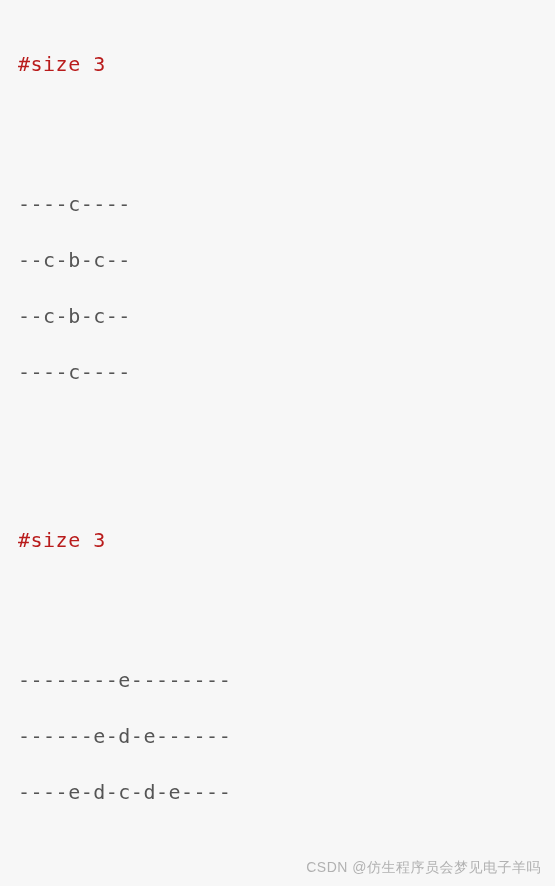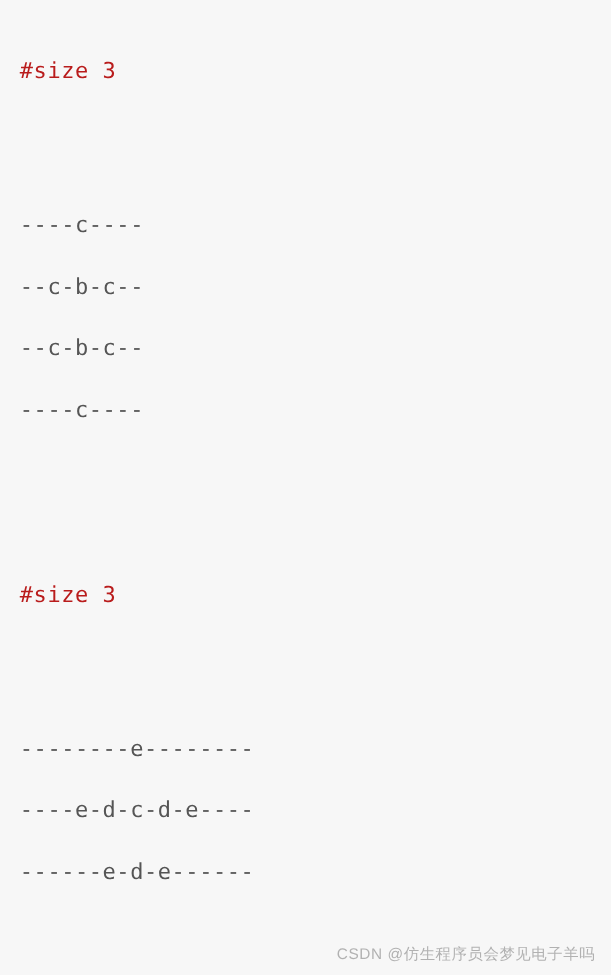--- a/index.html
+++ b/index.html
@@ -48,22 +48,22 @@
 <div>--c-b-c--</div>
 <div>----c----</div>
 
 <div class="blank-line"></div>
 
 <span class="comment">#size 3</span>
 
 <div class="blank-line"></div>
 
 <div>--------e--------</div>
+<div>------e-d-e------</div>
 <div>----e-d-c-d-e----</div>
-<div>------e-d-e------</div>
 
 
 
 
 
 
 </div>
 
 <div class="watermark">CSDN @仿生程序员会梦见电子羊吗</div>
 

